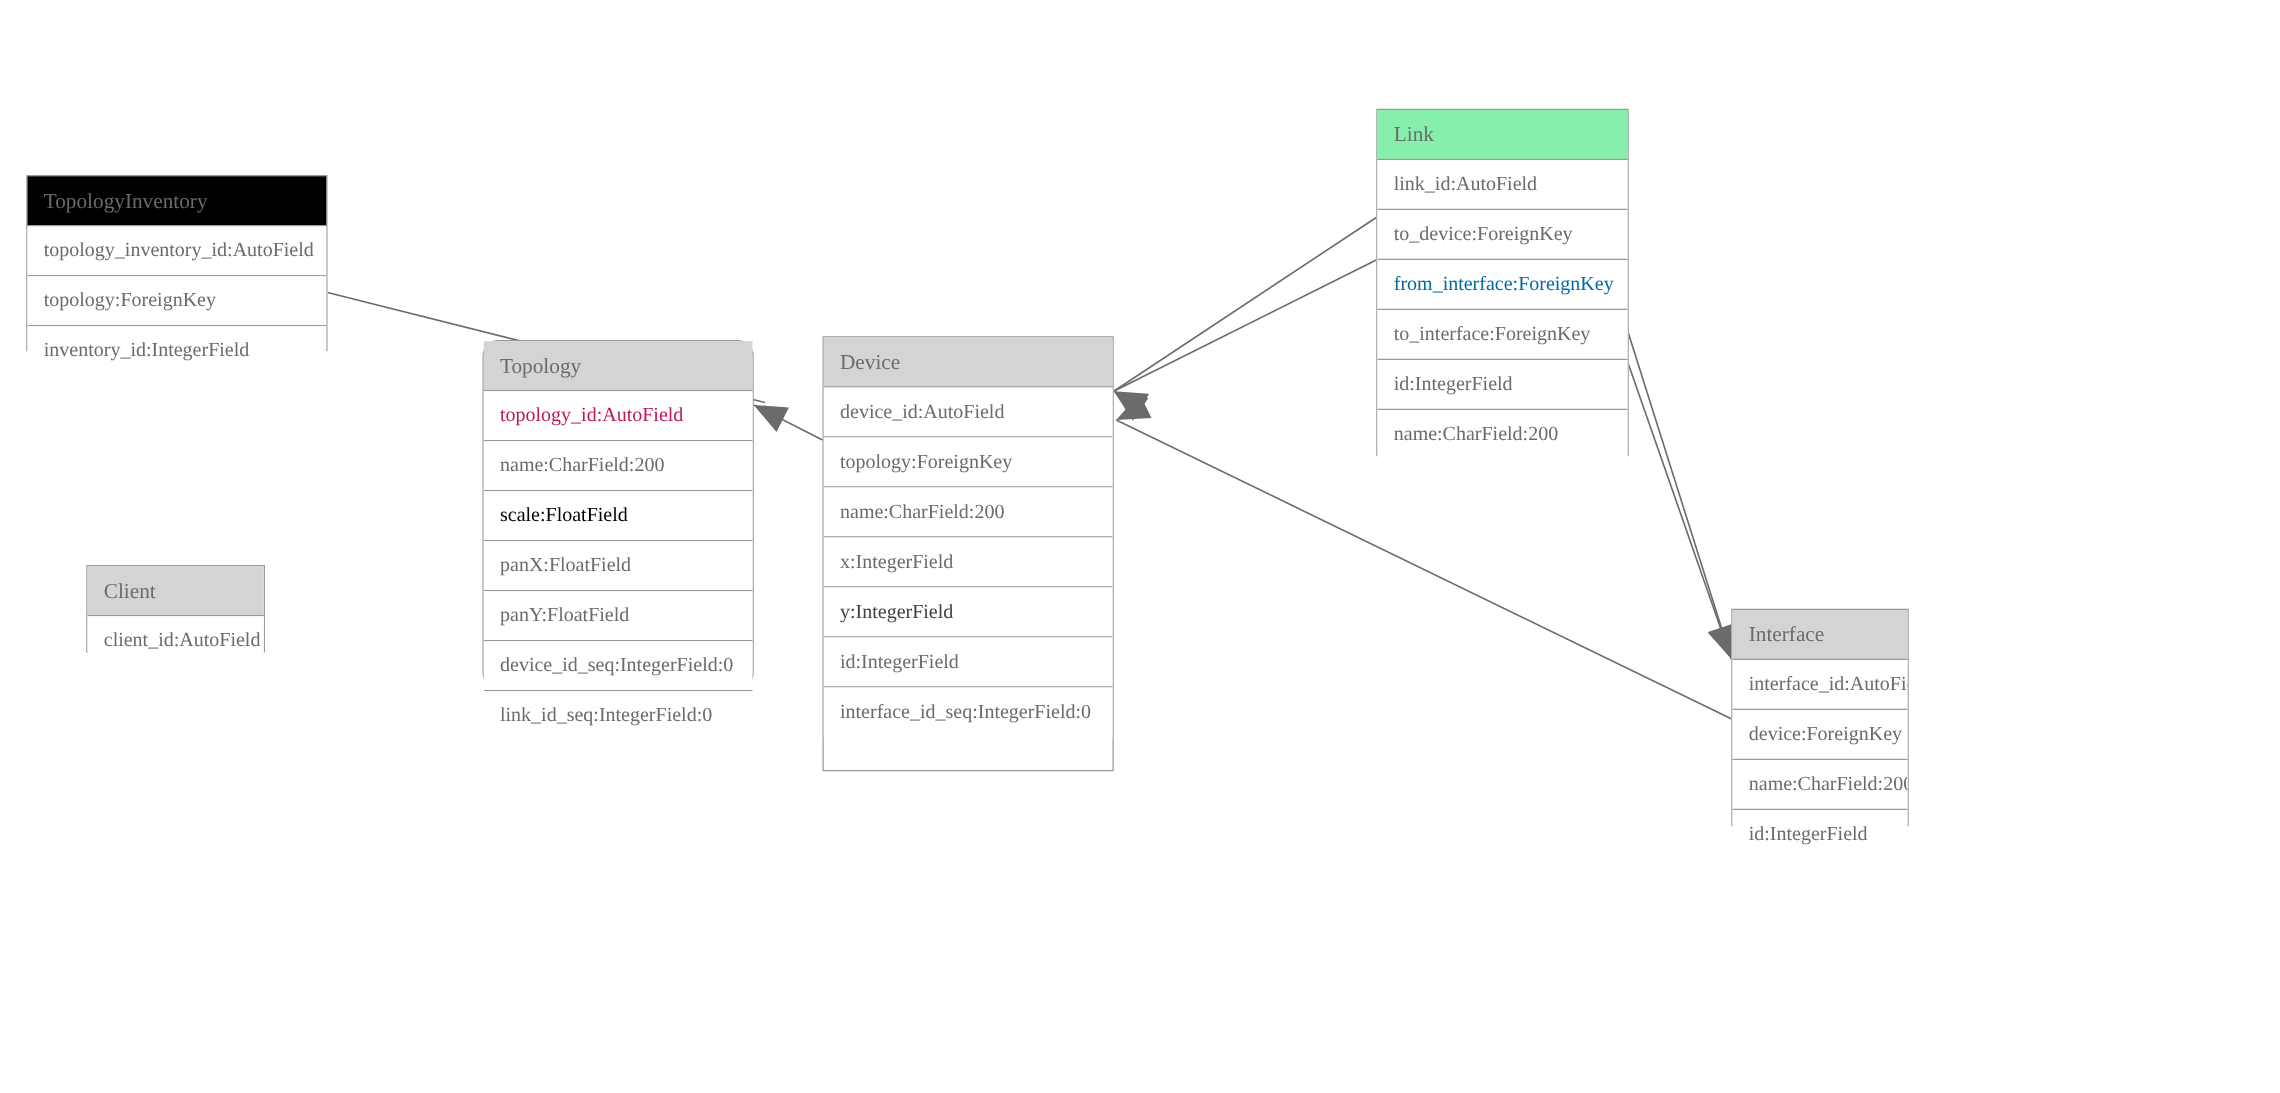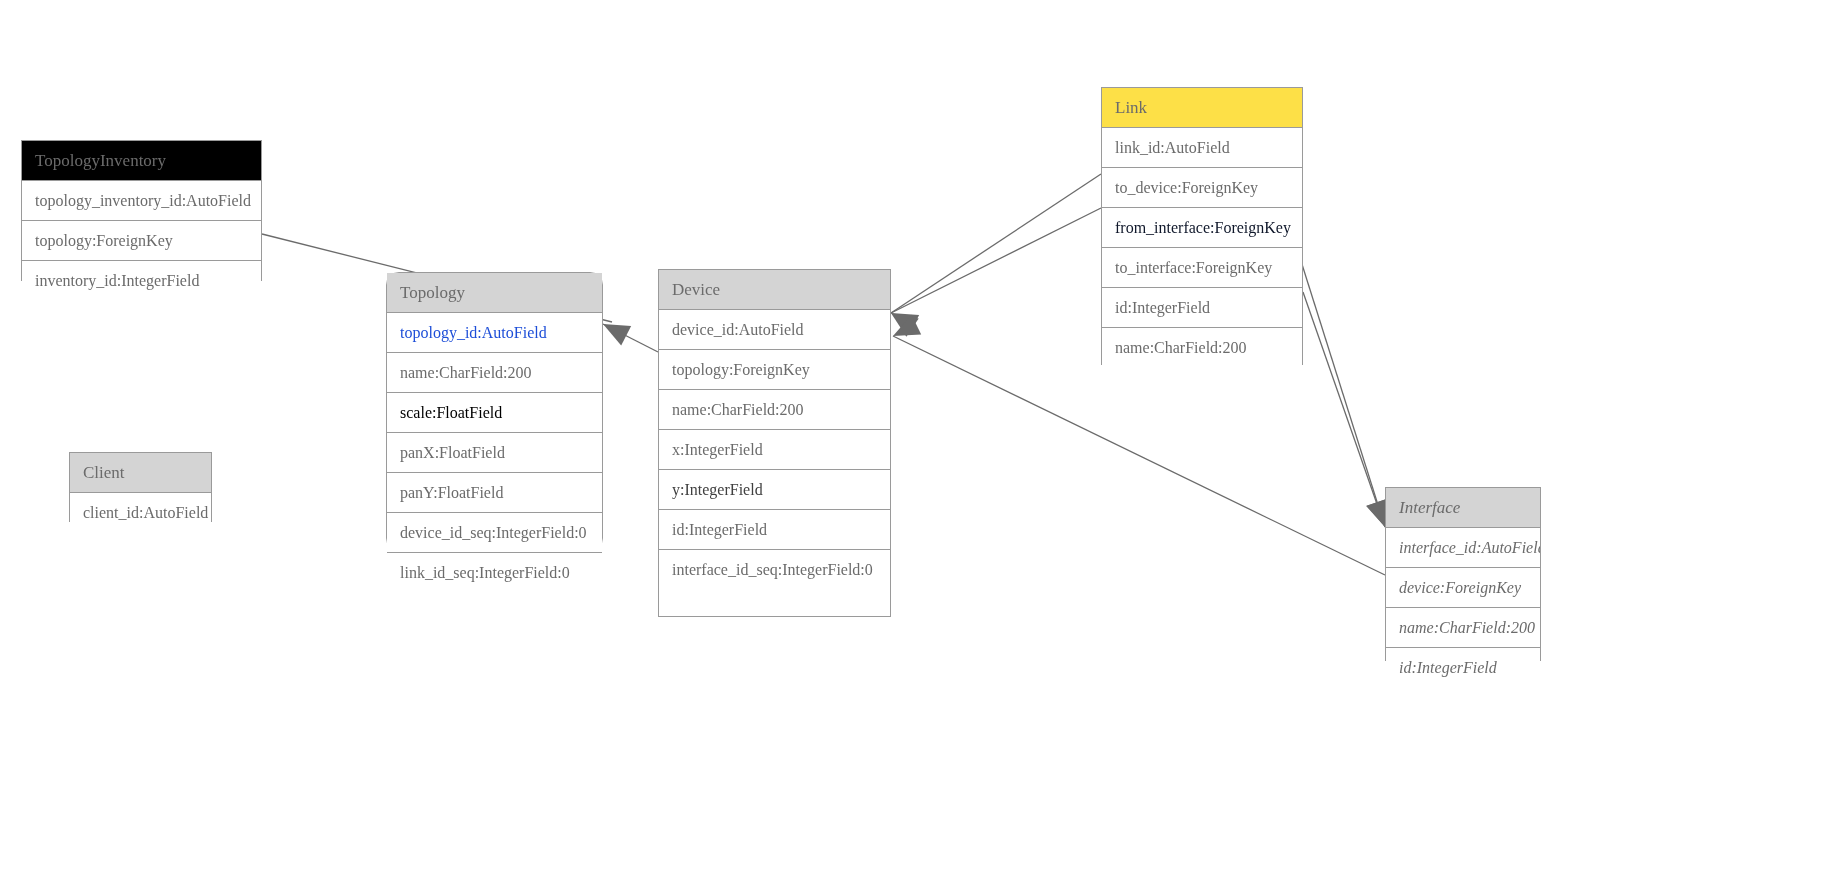--- a/index.html
+++ b/index.html
@@ -86,48 +86,48 @@
         <div class="entity-row" style="border-bottom-color: rgb(154, 154, 154); color: rgb(107, 107, 107);">topology_inventory_id:AutoField</div>
         <div class="entity-row" style="border-bottom-color: rgb(154, 154, 154); color: rgb(107, 107, 107);">topology:ForeignKey</div>
         <div class="entity-row" style="border-bottom-color: rgb(154, 154, 154); color: rgb(107, 107, 107);">inventory_id:IntegerField</div>
       </div>
       <div class="entity" style="left: 69px; top: 452px; width: 143px; height: 70px; border-color: rgb(154, 154, 154);">
         <div class="entity-header" style="background: rgb(212, 212, 212); border-bottom-color: rgb(154, 154, 154); color: rgb(107, 107, 107);">Client</div>
         <div class="entity-row" style="border-bottom-color: rgb(154, 154, 154); color: rgb(107, 107, 107);">client_id:AutoField</div>
       </div>
       <div class="entity" style="left: 386px; top: 272px; width: 217px; height: 279px; border-color: rgb(154, 154, 154); border-radius: 13px;">
         <div class="entity-header" style="background: rgb(212, 212, 212); border-bottom-color: rgb(154, 154, 154); color: rgb(107, 107, 107);">Topology</div>
-        <div class="entity-row" style="border-bottom-color: rgb(154, 154, 154); color: #1d4ed8; font-family: Liberation Serif, serif;">topology_id:AutoField</div>
+        <div class="entity-row" style="border-bottom-color: rgb(154, 154, 154); color: #be185d; font-family: Liberation Serif, serif;">topology_id:AutoField</div>
         <div class="entity-row" style="border-bottom-color: rgb(154, 154, 154); color: rgb(107, 107, 107);">name:CharField:200</div>
         <div class="entity-row" style="border-bottom-color: rgb(154, 154, 154); color: #000000;">scale:FloatField</div>
         <div class="entity-row" style="border-bottom-color: rgb(154, 154, 154); color: rgb(107, 107, 107);">panX:FloatField</div>
         <div class="entity-row" style="border-bottom-color: rgb(154, 154, 154); color: rgb(107, 107, 107);">panY:FloatField</div>
         <div class="entity-row" style="border-bottom-color: rgb(154, 154, 154); color: rgb(107, 107, 107);">device_id_seq:IntegerField:0</div>
         <div class="entity-row" style="border-bottom-color: rgb(154, 154, 154); color: rgb(107, 107, 107);">link_id_seq:IntegerField:0</div>
       </div>
       <div class="entity" style="left: 658px; top: 269px; width: 233px; height: 348px; border-color: rgb(154, 154, 154);">
         <div class="entity-header" style="background: rgb(212, 212, 212); border-bottom-color: rgb(154, 154, 154); color: rgb(107, 107, 107);">Device</div>
         <div class="entity-row" style="border-bottom-color: rgb(154, 154, 154); color: rgb(107, 107, 107);">device_id:AutoField</div>
         <div class="entity-row" style="border-bottom-color: rgb(154, 154, 154); color: rgb(107, 107, 107);">topology:ForeignKey</div>
         <div class="entity-row" style="border-bottom-color: rgb(154, 154, 154); color: rgb(107, 107, 107);">name:CharField:200</div>
         <div class="entity-row" style="border-bottom-color: rgb(154, 154, 154); color: rgb(107, 107, 107);">x:IntegerField</div>
         <div class="entity-row" style="border-bottom-color: rgb(154, 154, 154); color: #404040;">y:IntegerField</div>
         <div class="entity-row" style="border-bottom-color: rgb(154, 154, 154); color: rgb(107, 107, 107);">id:IntegerField</div>
         <div class="entity-row" style="border-bottom-color: rgb(154, 154, 154); color: rgb(107, 107, 107);">interface_id_seq:IntegerField:0</div>
       </div>
       <div class="entity" style="left: 1101px; top: 87px; width: 202px; height: 278px; border-color: rgb(154, 154, 154);">
-        <div class="entity-header" style="background: #fde047; border-bottom-color: rgb(154, 154, 154); color: rgb(107, 107, 107);">Link</div>
+        <div class="entity-header" style="background: #86efac; border-bottom-color: rgb(154, 154, 154); color: rgb(107, 107, 107);">Link</div>
         <div class="entity-row" style="border-bottom-color: rgb(154, 154, 154); color: rgb(107, 107, 107);">link_id:AutoField</div>
         <div class="entity-row" style="border-bottom-color: rgb(154, 154, 154); color: rgb(107, 107, 107);">to_device:ForeignKey</div>
-        <div class="entity-row" style="border-bottom-color: rgb(154, 154, 154); color: #0f172a;">from_interface:ForeignKey</div>
+        <div class="entity-row" style="border-bottom-color: rgb(154, 154, 154); color: #0369a1;">from_interface:ForeignKey</div>
         <div class="entity-row" style="border-bottom-color: rgb(154, 154, 154); color: rgb(107, 107, 107);">to_interface:ForeignKey</div>
         <div class="entity-row" style="border-bottom-color: rgb(154, 154, 154); color: rgb(107, 107, 107);">id:IntegerField</div>
         <div class="entity-row" style="border-bottom-color: rgb(154, 154, 154); color: rgb(107, 107, 107);">name:CharField:200</div>
       </div>
-      <div class="entity" style="left: 1385px; top: 487px; width: 156px; height: 174px; border-color: rgb(154, 154, 154); font-style: italic;">
+      <div class="entity" style="left: 1385px; top: 487px; width: 142px; height: 174px; border-color: rgb(154, 154, 154);">
         <div class="entity-header" style="background: rgb(212, 212, 212); border-bottom-color: rgb(154, 154, 154); color: rgb(107, 107, 107);">Interface</div>
         <div class="entity-row" style="border-bottom-color: rgb(154, 154, 154); color: rgb(107, 107, 107);">interface_id:AutoField</div>
         <div class="entity-row" style="border-bottom-color: rgb(154, 154, 154); color: rgb(107, 107, 107);">device:ForeignKey</div>
         <div class="entity-row" style="border-bottom-color: rgb(154, 154, 154); color: rgb(107, 107, 107);">name:CharField:200</div>
         <div class="entity-row" style="border-bottom-color: rgb(154, 154, 154); color: rgb(107, 107, 107);">id:IntegerField</div>
       </div>
     </div>
 
 </div>
 

